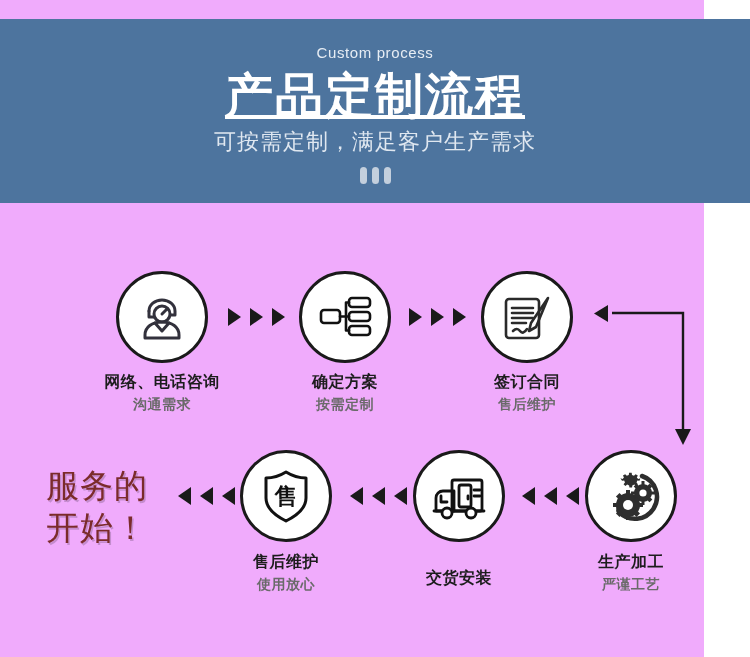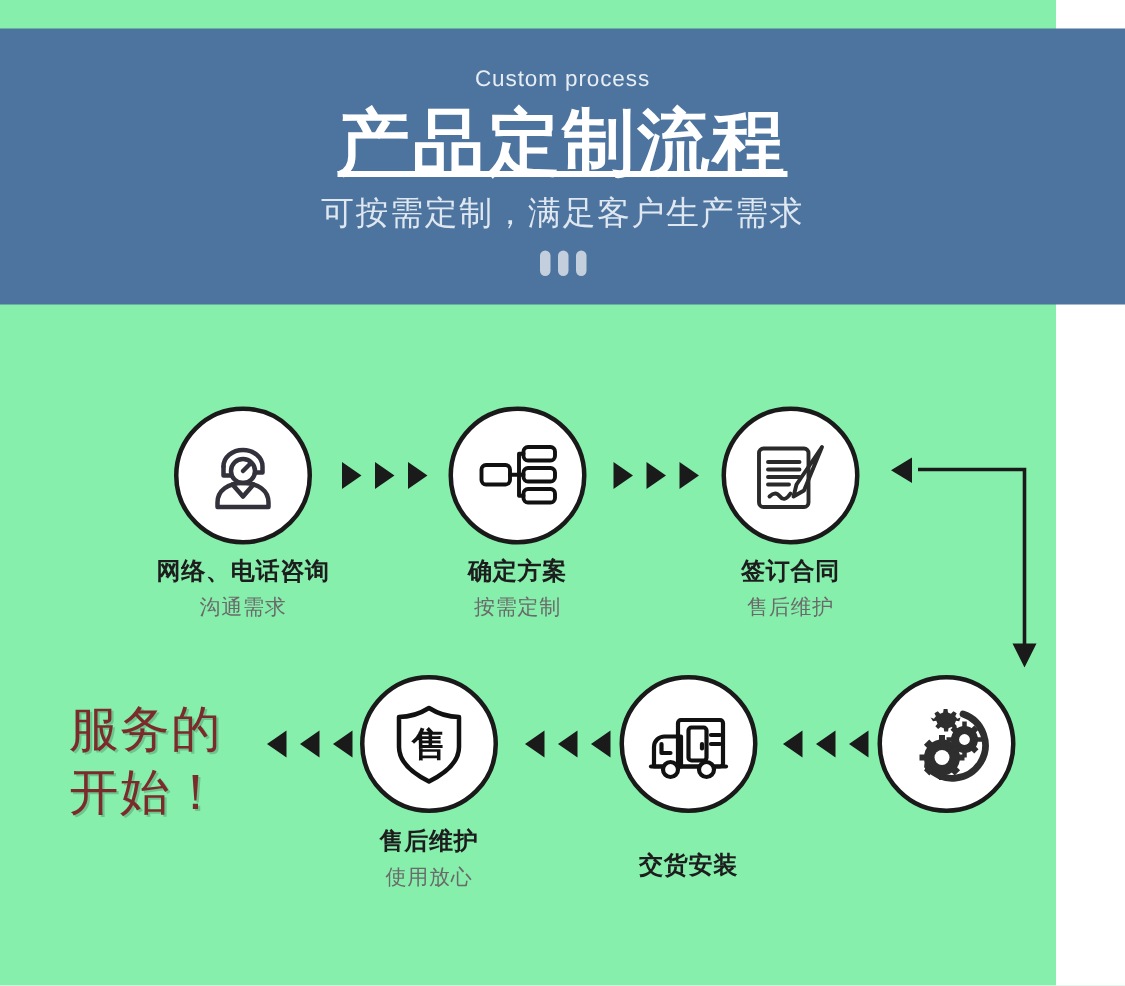--- a/index.html
+++ b/index.html
@@ -7,21 +7,21 @@
     width: 750px;
     height: 657px;
     background: #ffffff;
     font-family: "Liberation Sans", "DejaVu Sans", sans-serif;
     overflow: hidden;
   }
   .page {
     position: relative;
     width: 704px;
     height: 657px;
-    background: #86efac;
+    background: #f0abfc;
   }
 
   
   .banner {
     position: absolute;
     left: 0;
     top: 19px;
     width: 750px;
     height: 184px;
     background: #4d749e;
@@ -103,21 +103,21 @@
     font-size: 16px;
     font-weight: 700;
     color: #1d1d1d;
     letter-spacing: 0.5px;
     line-height: 1.15;
     white-space: nowrap;
   }
   .caption .t2 {
     margin-top: 5px;
     font-size: 14px;
-    font-weight: 400;
+    font-weight: 700;
     color: #6a6a6a;
     letter-spacing: 0.5px;
     line-height: 1.15;
     white-space: nowrap;
   }
 
   
   .arrows {
     position: absolute;
     display: flex;
@@ -331,15 +331,19 @@
       <div>开始！</div>
     </div>
 
     <div class="caption" style="left:186px; top:350px;">
       <div class="t1">售后维护</div>
       <div class="t2">使用放心</div>
     </div>
     <div class="caption" style="left:359px; top:366px;">
       <div class="t1">交货安装</div>
     </div>
+    <div class="caption" style="left:531px; top:350px;">
+      <div class="t1">生产加工</div>
+      <div class="t2">严谨工艺</div>
+    </div>
 
   </div>
 </div>
 
 </body></html>

